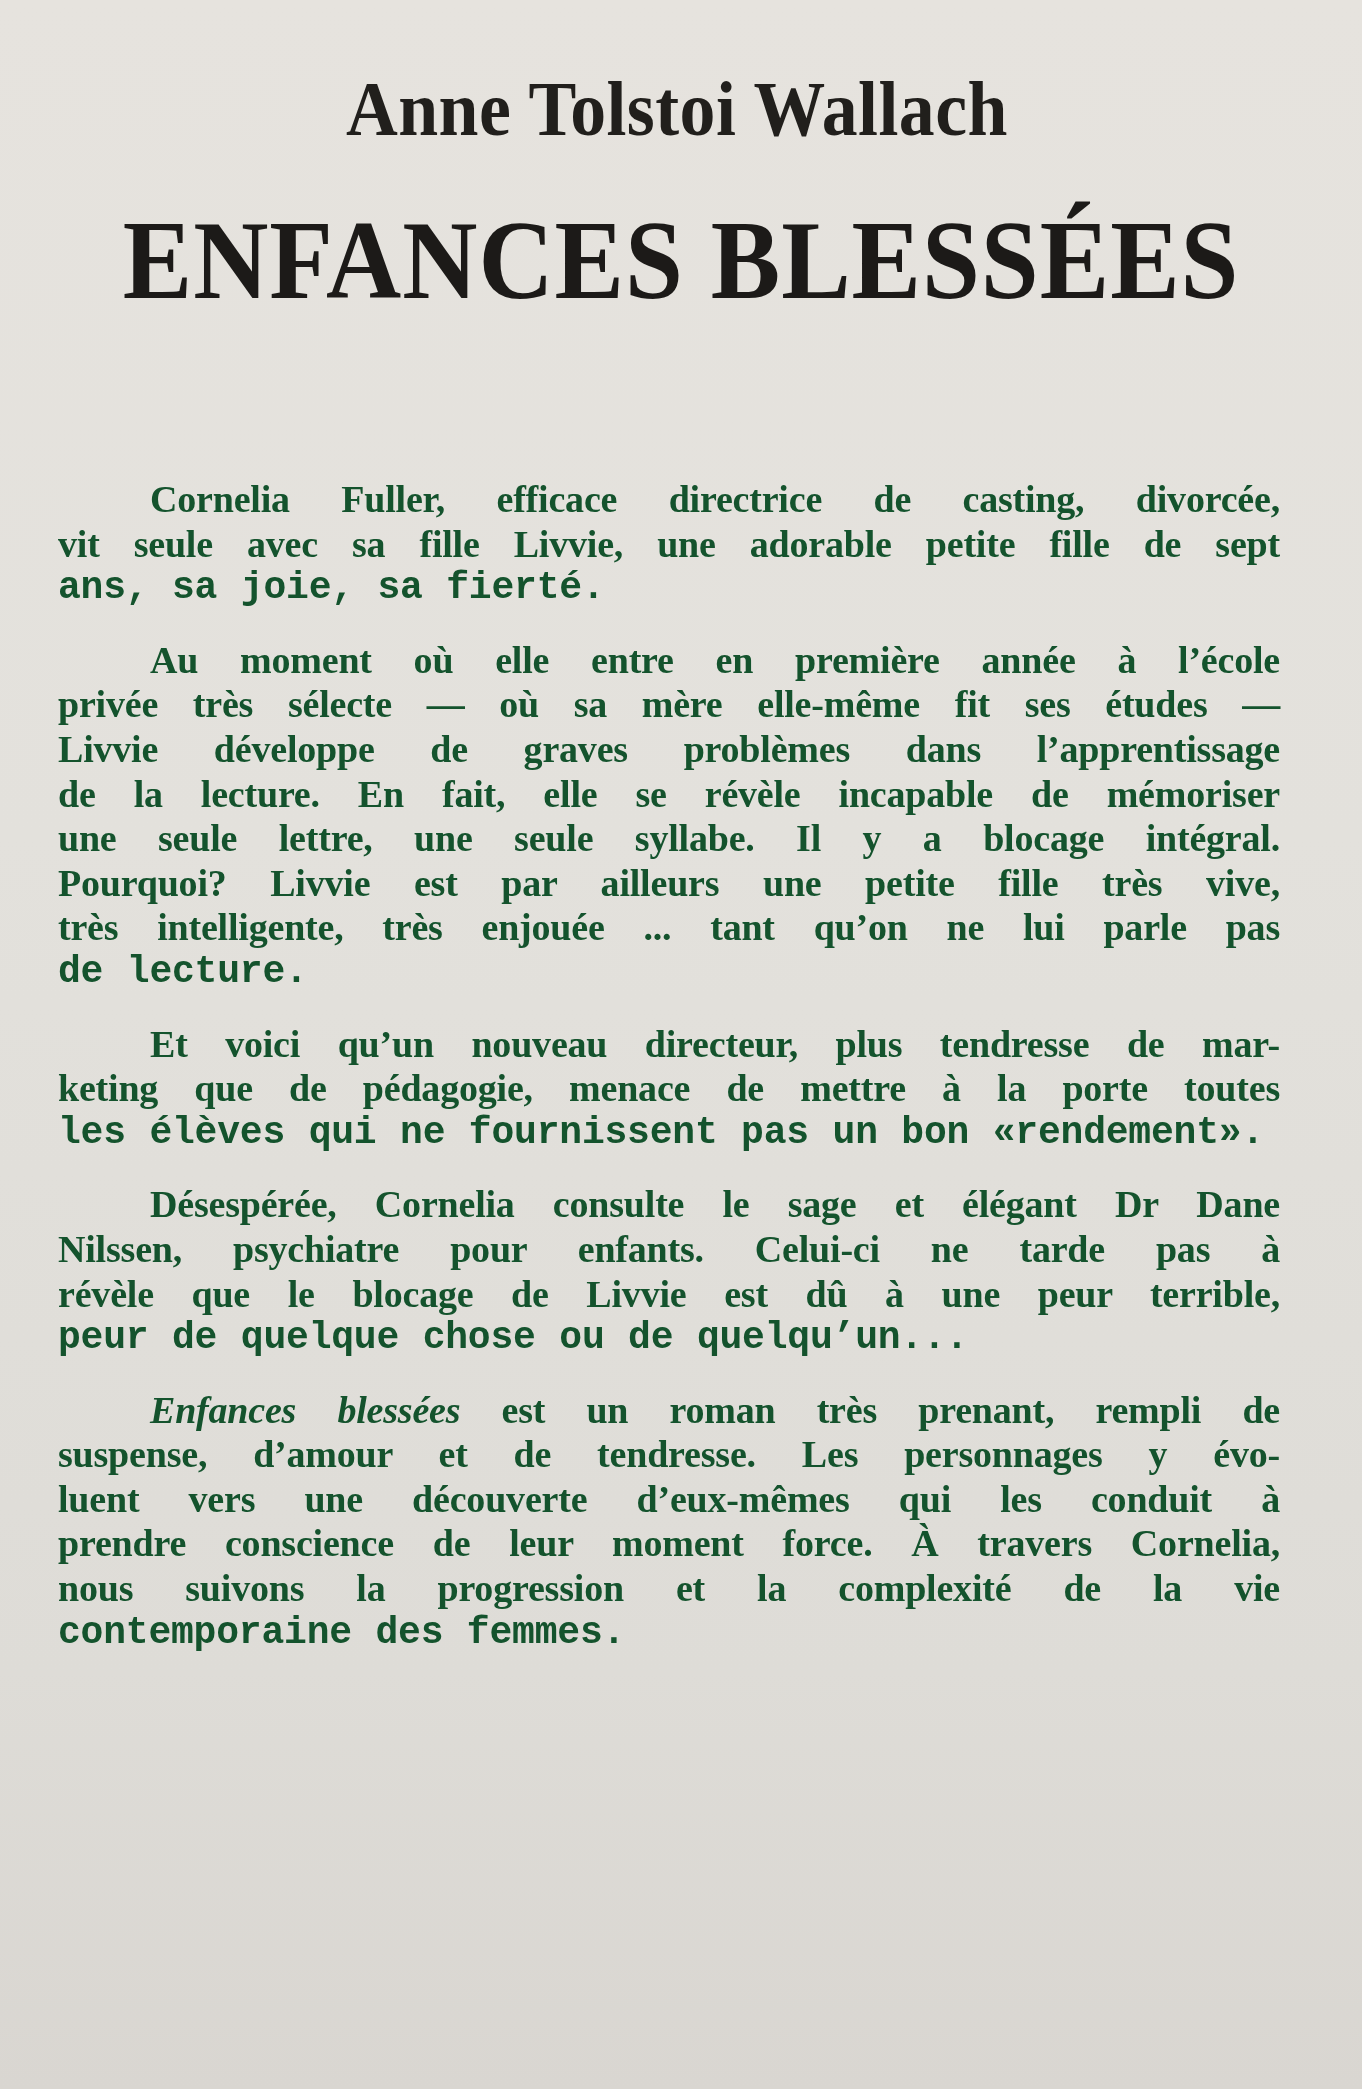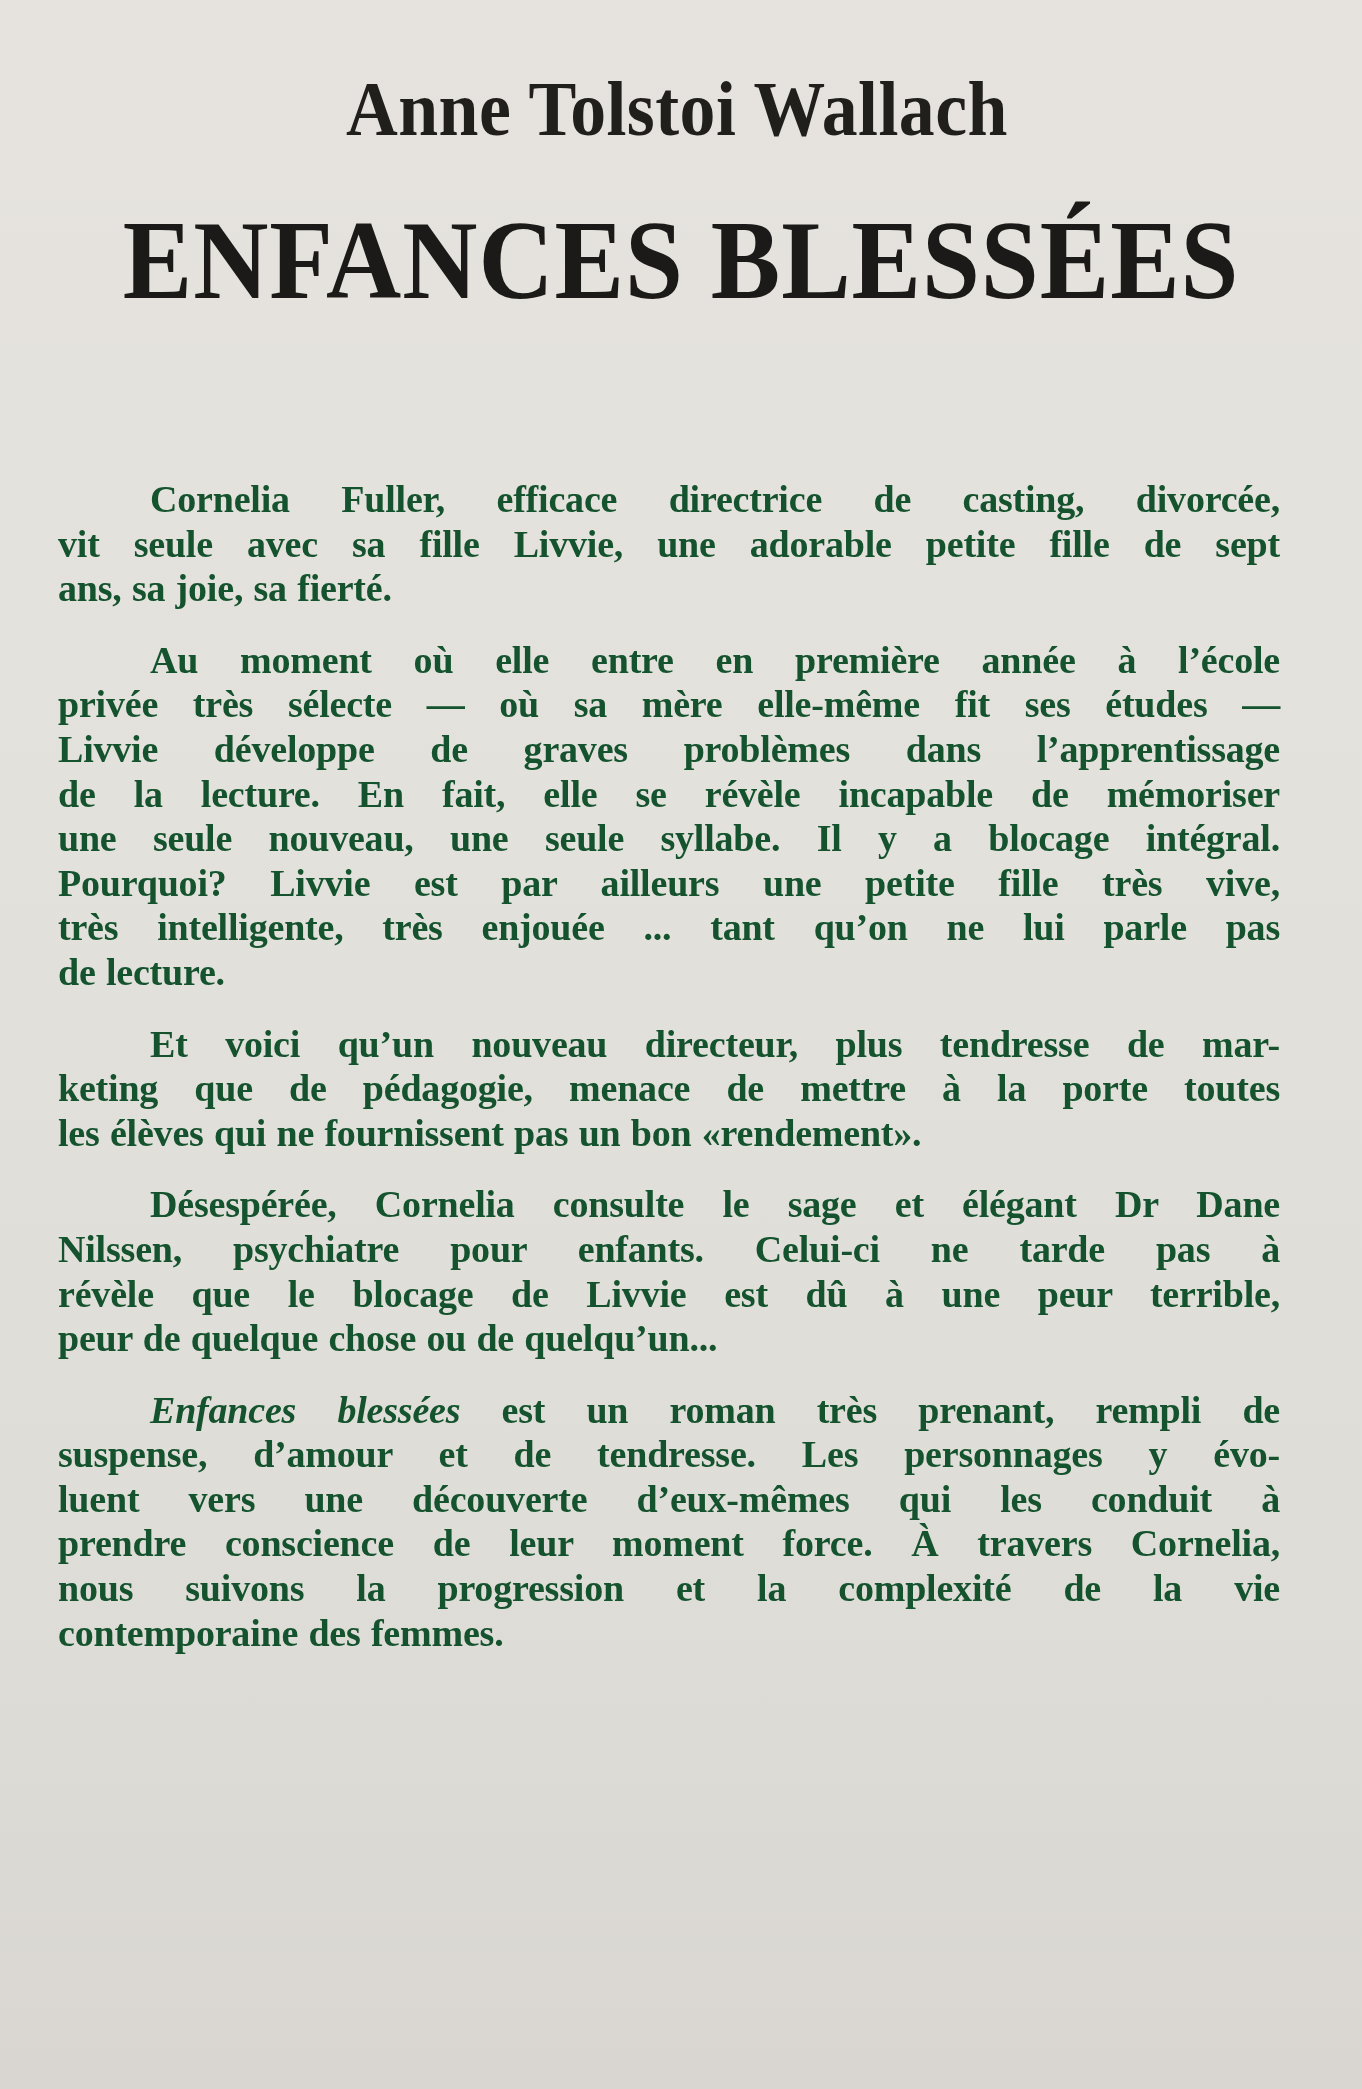--- a/index.html
+++ b/index.html
@@ -65,21 +65,21 @@
       word-spacing: 1px;
     }
     .para .line {
       display: block;
       text-align: justify;
       text-align-last: justify;
       white-space: nowrap;
       text-indent: 0;
     }
     .para .line.first { padding-left: 92px; }
-    .para .line.last { text-align-last: left; }
+    .para .line.last { text-align-last: left; font-family: Liberation Mono, monospace; }
     .ital { font-style: italic; font-weight: bold; }
   </style>
 </head>
 <body>
 
 <div class="cover">
 
   <div class="author">Anne Tolstoi Wallach</div>
   <div class="title">ENFANCES BLESSÉES</div>
 
@@ -89,21 +89,21 @@
       <span class="line first">Cornelia Fuller, efficace directrice de casting, divorcée,</span>
       <span class="line">vit seule avec sa fille Livvie, une adorable petite fille de sept</span>
       <span class="line last">ans, sa joie, sa fierté.</span>
     </div>
 
     <div class="para">
       <span class="line first">Au moment où elle entre en première année à l’école</span>
       <span class="line">privée très sélecte — où sa mère elle-même fit ses études —</span>
       <span class="line">Livvie développe de graves problèmes dans l’apprentissage</span>
       <span class="line">de la lecture. En fait, elle se révèle incapable de mémoriser</span>
-      <span class="line">une seule nouveau, une seule syllabe. Il y a blocage intégral.</span>
+      <span class="line">une seule lettre, une seule syllabe. Il y a blocage intégral.</span>
       <span class="line">Pourquoi? Livvie est par ailleurs une petite fille très vive,</span>
       <span class="line">très intelligente, très enjouée ... tant qu’on ne lui parle pas</span>
       <span class="line last">de lecture.</span>
     </div>
 
     <div class="para">
       <span class="line first">Et voici qu’un nouveau directeur, plus tendresse de mar-</span>
       <span class="line">keting que de pédagogie, menace de mettre à la porte toutes</span>
       <span class="line last">les élèves qui ne fournissent pas un bon «rendement».</span>
     </div>

